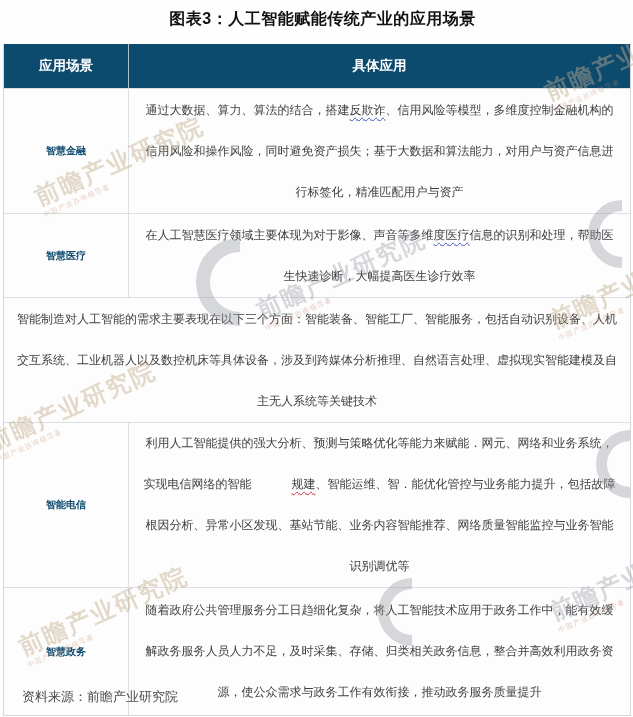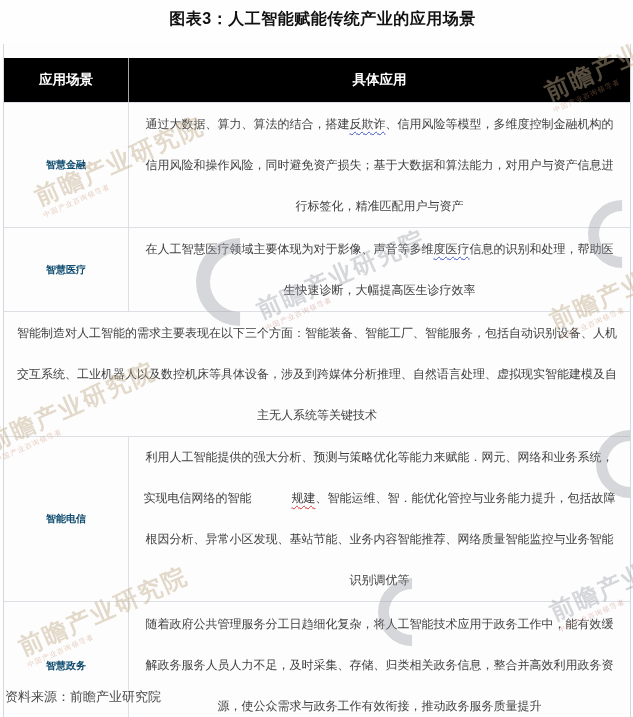--- a/index.html
+++ b/index.html
@@ -13,21 +13,21 @@
     position:absolute;top:9px;left:6px;width:100%;
     text-align:center;font-size:16px;font-weight:bold;color:#111;
     letter-spacing:.5px;z-index:2;
   }
   .app-table{
     position:absolute;left:3px;top:44px;width:626px;
     border:1px solid #d4d8de;border-top:none;
     background:#fdfdfd;z-index:1;
   }
   .t-row{display:flex;border-top:1px solid #dcdfe4;}
-  .t-row.header{border-top:none;background:#000000;margin-top:14px;}
+  .t-row.header{border-top:none;background:#0c4a6e;}
   .cell{box-sizing:border-box;}
   .cell.left{
     width:125px;flex:0 0 125px;
     display:flex;align-items:center;justify-content:center;
     border-right:1px solid #dcdfe4;
     font-size:10px;font-weight:bold;color:#0c4a6e;
     text-align:center;
   }
   .t-row.header .cell.left{
     border-right:1px solid rgba(255,255,255,.65);
@@ -49,21 +49,21 @@
     text-decoration-color:#3c50c8;text-decoration-thickness:1px;
     text-underline-offset:3px;
   }
   .squiggle-red{
     text-decoration:underline;text-decoration-style:wavy;
     text-decoration-color:#d03030;text-decoration-thickness:1px;
     text-underline-offset:3px;
     padding-left:40px;
   }
   .footer-src{
-    position:absolute;left:5px;top:688px;
+    position:absolute;left:22px;top:688px;
     font-size:13px;color:#4b4b4b;z-index:2;
   }
   .footer-credit{
     position:absolute;right:3px;top:688px;
     font-size:13px;color:#4b4b4b;z-index:2;margin-top:32px;
   }
   
   .wm-layer{position:absolute;inset:0;z-index:3;pointer-events:none;overflow:hidden;}
   .wm{position:absolute;transform:rotate(-24deg);white-space:nowrap;}
   .wm .wm-main{font-size:24px;font-weight:bold;letter-spacing:2px;}

